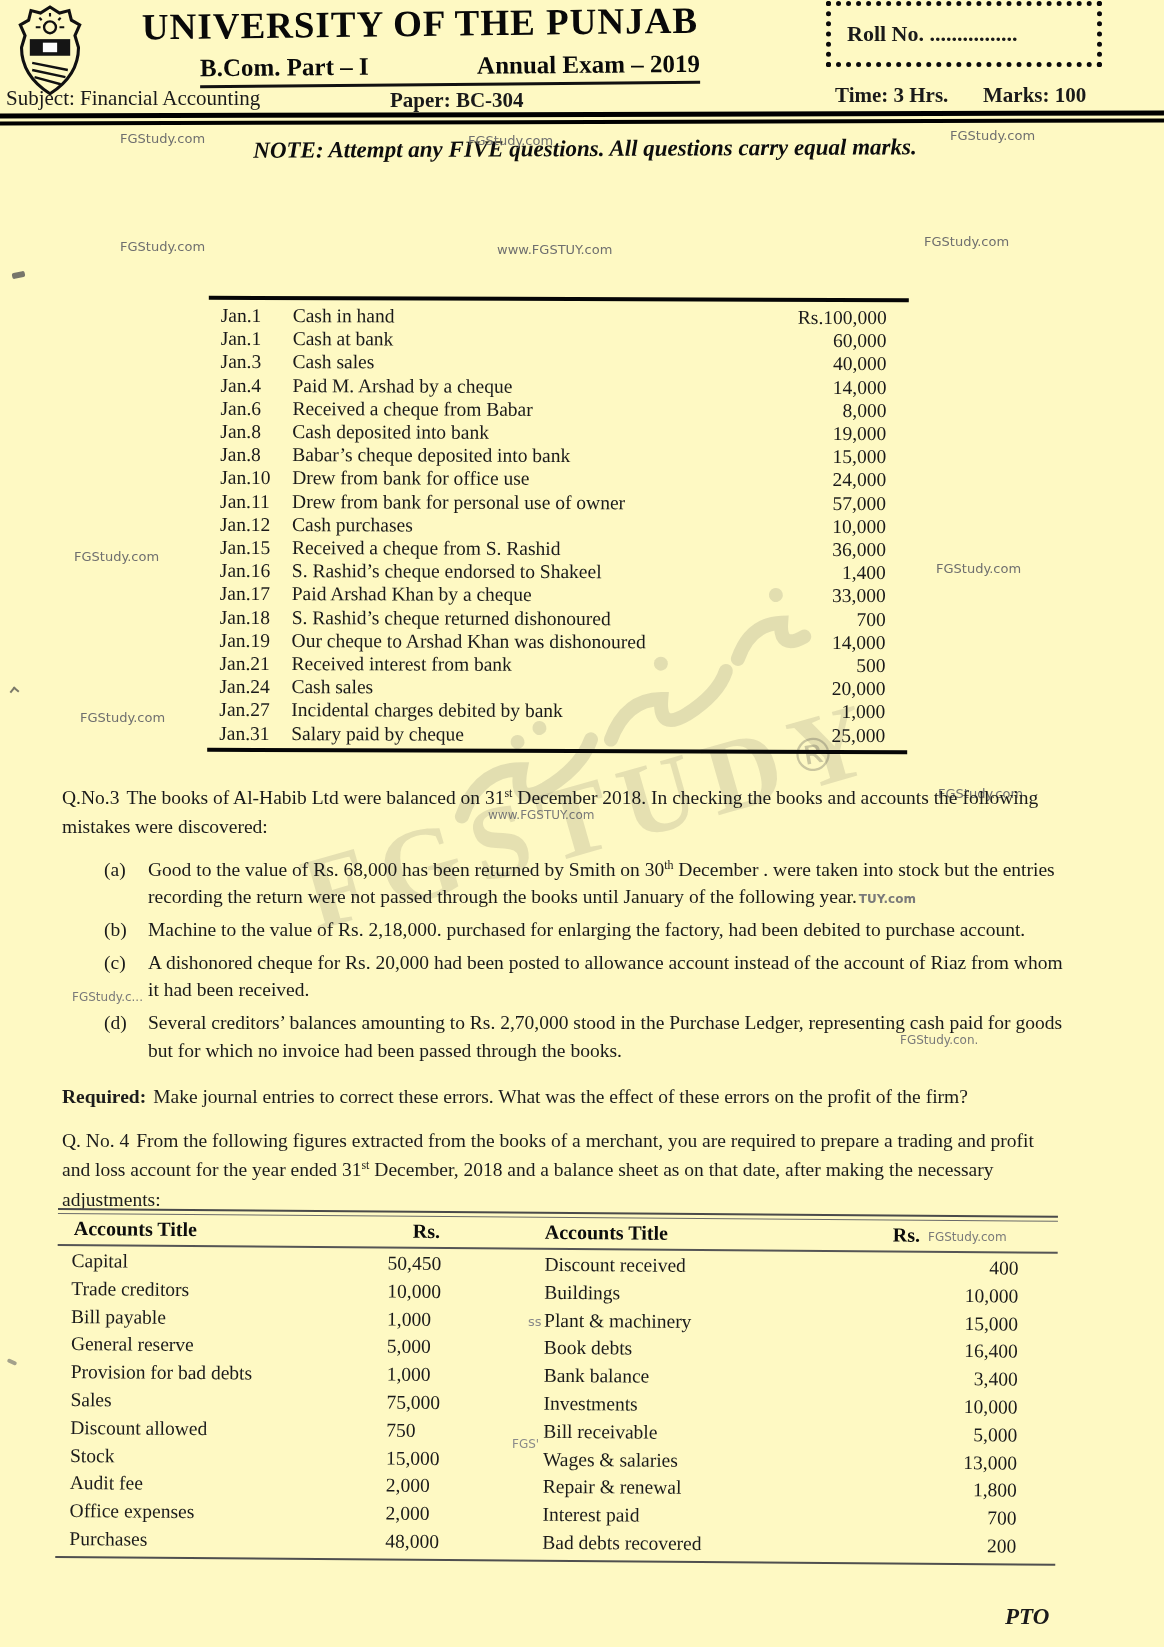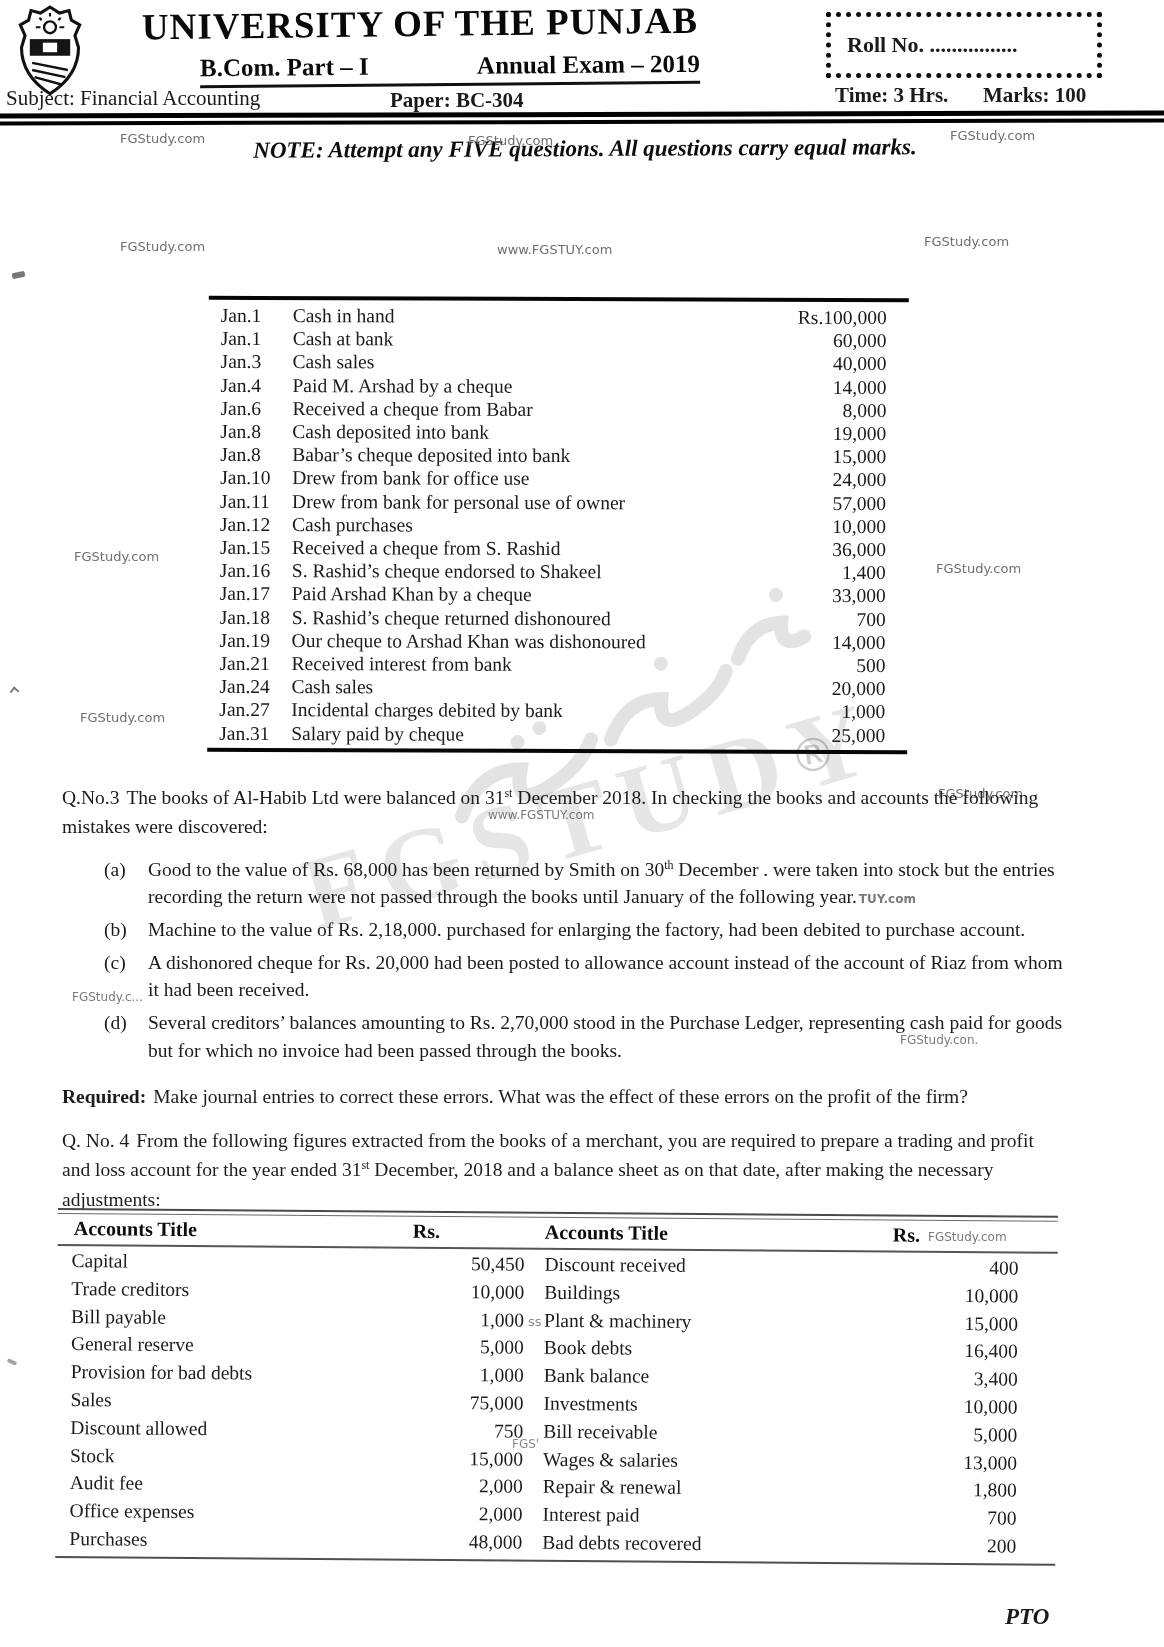--- a/index.html
+++ b/index.html
@@ -1,19 +1,19 @@
 <!DOCTYPE html>
 <html><head>
 <meta charset="utf-8">
 <style>
   * { box-sizing: border-box; }
   html,body { margin:0; padding:0; background:#d9d9d9; }
   .page {
     position:relative; width:1164px; height:1647px; margin:0 auto;
-    background:#ffffff; overflow:hidden;
+    background:#fef9c3; overflow:hidden;
     font-family:"Liberation Serif", serif; color:#1a1a1a;
   }
   
   .logo { position:absolute; left:12px; top:4px; width:76px; height:94px; }
   .uni-title {
     position:absolute; left:120px; top:2px; width:600px; margin:0;
     text-align:center; font-size:37px; font-weight:bold; letter-spacing:1px;
     transform:rotate(-0.7deg); white-space:nowrap; color:#090909;
   }
   .line2 {
@@ -21,21 +21,21 @@
     display:flex; justify-content:space-between;
     font-size:25px; font-weight:bold; color:#0a0a0a;
     border-bottom:3px solid #111; padding-bottom:3px;
     transform:rotate(-0.5deg); white-space:nowrap;
   }
   .subject  { position:absolute; left:6px;   top:86px; font-size:21px; font-weight:normal; white-space:nowrap; }
   .paper    { position:absolute; left:390px; top:88px; font-size:21px; font-weight:bold; white-space:nowrap; }
   .time     { position:absolute; left:835px; top:83px; font-size:21px; font-weight:bold; white-space:nowrap; }
   .marks    { position:absolute; left:983px; top:83px; font-size:21px; font-weight:bold; white-space:nowrap; }
   .rollbox {
-    position:absolute; left:826px; top:12px; width:276px; height:66px;
+    position:absolute; left:826px; top:1px; width:276px; height:66px;
     border:5px dotted #0b0b0b; display:flex; align-items:center;
     padding-left:16px; font-size:22px; font-weight:bold; white-space:nowrap;
   }
   .hrule {
     position:absolute; left:0; top:112px; width:1164px; height:12px;
     border-top:5px solid #000; border-bottom:4px solid #000;
     transform:rotate(-0.15deg);
   }
   
   .note {
@@ -93,21 +93,21 @@
   }
   .dbl { height:6px; border-top:2px solid #4a4a4a; border-bottom:1px solid #6a6a6a; margin-bottom:1px; }
   .q4head { display:flex; font-weight:bold; font-size:20px; padding:2px 0 4px 0; border-bottom:2px solid #555; color:#0c0c0c; }
   .q4head .h1 { width:330px; padding-left:16px; }
   .q4head .h2 { width:145px; padding-left:25px; }
   .q4head .h3 { width:342px; padding-left:12px; }
   .q4head .h4 { width:150px; padding-left:18px; }
   .q4rows { border-bottom:2px solid #4f4f4f; padding:1px 0 3px 0; }
   .q4row { display:flex; line-height:27.8px; }
   .q4row .r1 { width:330px; padding-left:14px; }
-  .q4row .r2 { width:145px; text-align:right; padding-right:8px; }
+  .q4row .r2 { width:145px; text-align:left; padding-right:8px; }
   .q4row .r3 { width:342px; padding-left:12px; }
   .q4row .r4 { width:150px; text-align:right; padding-right:6px; }
   .pto { position:absolute; left:1005px; top:1604px; font-size:23px; font-weight:bold; font-style:italic; }
   
   .blob1 { position:absolute; left:12px; top:272px; width:13px; height:6px; background:#555; border-radius:2px; transform:rotate(-12deg); opacity:.8; }
   .blob2 { position:absolute; left:11px; top:688px; width:7px; height:7px; background:transparent; border-left:2px solid #444; border-top:2px solid #444; transform:rotate(40deg); opacity:.7; }
   .blob3 { position:absolute; left:7px; top:1360px; width:10px; height:4px; background:#666; border-radius:2px; transform:rotate(25deg); opacity:.6; }
   .stray-ss { position:absolute; left:528px; top:1314px; font-family:"DejaVu Sans", sans-serif; font-size:13px; color:#8a8a8a; }
   .stray-fgs { position:absolute; left:512px; top:1437px; font-family:"DejaVu Sans", sans-serif; font-size:12px; color:#8a8a8a; }
 </style>

